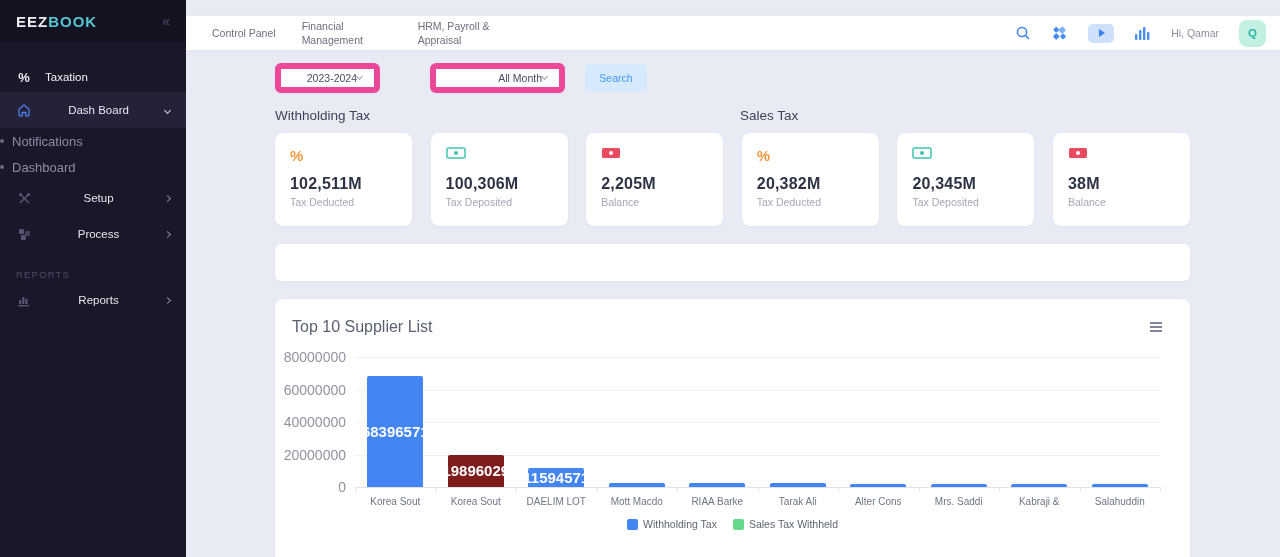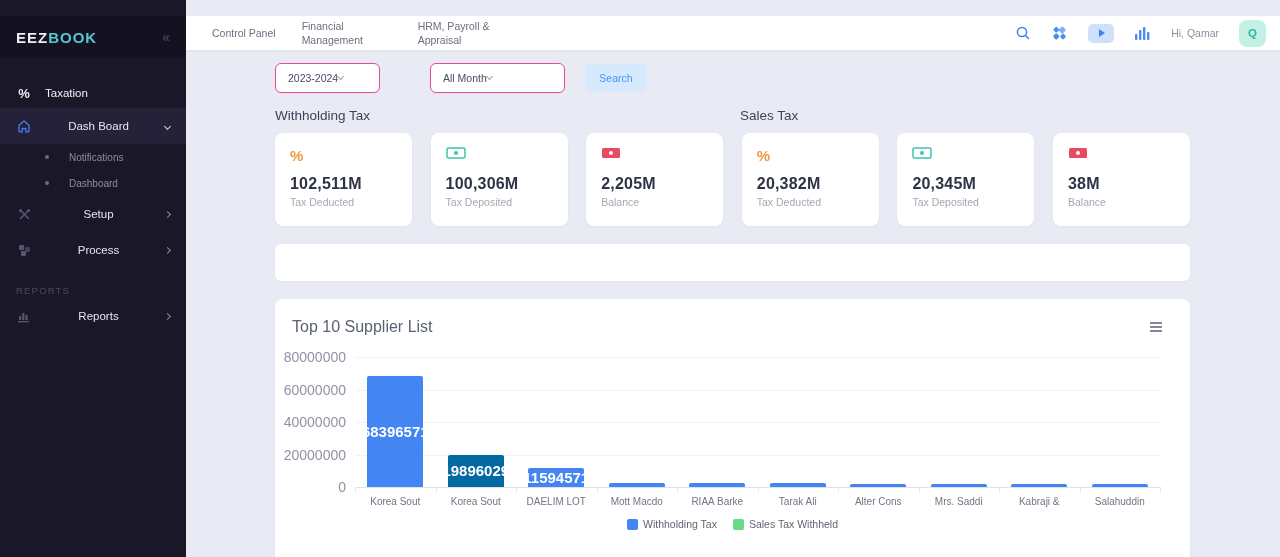--- a/index.html
+++ b/index.html
@@ -1,32 +1,32 @@
 <!DOCTYPE html>
 <html><head>
 <meta charset="utf-8">
 <style>
   * { margin:0; padding:0; box-sizing:border-box; }
   html,body { width:1280px; height:557px; overflow:hidden; }
   body { font-family:"Liberation Sans","DejaVu Sans",sans-serif; background:#e9ebf4; position:relative; }
 
   
   .sidebar { position:absolute; left:0; top:0; width:186px; height:557px; background:#1a1729; z-index:5; }
-  .logo-row { height:42px; background:#141221; display:flex; align-items:center; justify-content:space-between; padding:8px 16px;margin-top:16px; }
+  .logo-row { height:42px; background:#141221; display:flex; align-items:center; justify-content:space-between; padding:8px 16px; }
   .brand { font-size:15px; font-weight:700; letter-spacing:1px; color:#eceef4; }
   .brand .teal { color:#54c7d2; }
   .collapse { color:#413d5e; font-size:14px; font-weight:700; cursor:pointer; }
   .side-menu { padding-top:20px; }
   .module-row { height:30px; display:flex; align-items:center; padding:0 16px; gap:13px; color:#f2f3f7; font-size:11.5px; }
   .module-ic { color:#e8e9f0; font-size:13px; font-weight:700; width:16px; text-align:center; }
   .item-row { height:36px; display:flex; align-items:center; padding:0 16px; gap:13px; color:#e6e7ee; font-size:11.5px; cursor:pointer; }
   .item-row.active { background:#242138; }
   .item-row .icon-cell { width:16px; display:flex; justify-content:center; }
   .item-label { flex:1;text-align:center; }
-  .sub-item { height:26px; display:flex; align-items:center; padding-left:45px; gap:20px; color:#8f8ba6; font-size:10px; cursor:pointer; }
+  .sub-item { height:26px; display:flex; align-items:center; gap:8px; color:#8f8ba6; font-size:13px; cursor:pointer; }
   .bullet { width:4px; height:4px; border-radius:50%; background:#6e6a85; }
   .section-label { margin-top:14px; height:16px; padding:0 16px; color:#4d4965; font-size:9.5px; letter-spacing:1.2px; display:flex; align-items:center; }
   .chev { width:5px; height:5px; border-right:1.5px solid #8a87a0; border-bottom:1.5px solid #8a87a0; display:inline-block; }
   .chev.right { transform:rotate(-45deg); }
   .chev.down { transform:rotate(45deg); border-color:#d6d7e2; }
 
   
   .topbar { position:absolute; left:186px; top:16px; width:1094px; height:34px; background:#ffffff; display:flex; align-items:center; box-shadow:0 1px 3px rgba(40,50,80,.06); z-index:4; }
   .tabs { display:flex; align-items:center; gap:26px; padding-left:26px; }
   .tab { font-size:10.5px; color:#6c7080; line-height:1.35; cursor:pointer; }
@@ -36,21 +36,21 @@
   .play-pill { width:26px; height:19px; background:#cfe0fb; border-radius:5px; display:flex; align-items:center; justify-content:center; }
   .play-tri { width:0; height:0; border-left:6px solid #3b82f6; border-top:4px solid transparent; border-bottom:4px solid transparent; margin-left:1px; }
   .greeting { font-size:10.5px; color:#8b90a0; }
   .avatar { width:27px; height:27px; border-radius:8px; background:#c2f0e2; color:#2bb3a3; font-size:11.5px; font-weight:700; display:flex; align-items:center; justify-content:center; cursor:pointer; }
 
   
   .main { position:absolute; left:186px; top:42px; width:1094px; height:515px; background:#e9ebf4; overflow:hidden; }
   .inner { margin-left:89px; width:915px; }
 
   .filter-row { margin-top:21px; display:flex; align-items:center; height:30px; }
-  .dropdown { background:#fff; border:1px solid #ec4899; border-radius:6px; height:30px; display:flex; align-items:center; justify-content:flex-start; padding:0 12px; font-size:10.5px; color:#474d60; cursor:pointer; box-shadow:0 1px 2px rgba(40,50,80,.04); }
+  .dropdown { background:#fff; border:6px solid #ec4899; border-radius:6px; height:30px; display:flex; align-items:center; justify-content:flex-end; padding:0 12px; font-size:10.5px; color:#474d60; cursor:pointer; box-shadow:0 1px 2px rgba(40,50,80,.04); }
   .dd-year { width:105px; }
   .dd-month { width:135px; margin-left:50px; }
   .dd-chev { width:5px; height:5px; border-right:1.5px solid #9aa0ad; border-bottom:1.5px solid #9aa0ad; transform:rotate(45deg); margin-top:-3px; }
   .search-btn { margin-left:20px; width:62px; height:28px; background:#d7e9fd; color:#3f9af6; border:none; border-radius:4px; font-size:10.5px; font-weight:500; font-family:inherit; cursor:pointer; }
 
   .titles-row { margin-top:15px; display:flex; height:18px; }
   .sec-title { font-size:13.5px; font-weight:500; color:#3d4358; }
   .sec-title.first { width:465px; }
 
   .cards-row { margin-top:7px; display:flex; justify-content:space-between; }
@@ -312,21 +312,21 @@
           <div class="tick" style="left: 80%;"></div>
           <div class="tick" style="left: 90%;"></div>
           <div class="tick" style="left: 100%;"></div>
           <div class="bars-row">
             <div class="slot">
               <div class="bar" style="height: 85.4957%; background: rgb(68, 133, 244);">
                 <div class="bar-label">68396571</div>
               </div>
             </div>
             <div class="slot">
-              <div class="bar" style="height: 24.87%; background: #0369a1; padding-left: 41px;">
+              <div class="bar" style="height: 24.87%; background: #7f1d1d; padding-left: 41px;">
                 <div class="bar-label">19896029</div>
               </div>
             </div>
             <div class="slot">
               <div class="bar" style="height: 14.4932%; background: rgb(68, 133, 244); text-decoration: underline;">
                 <div class="bar-label">11594571</div>
               </div>
             </div>
             <div class="slot">
               <div class="bar" style="height: 3.25%; background: rgb(68, 133, 244);"></div>

